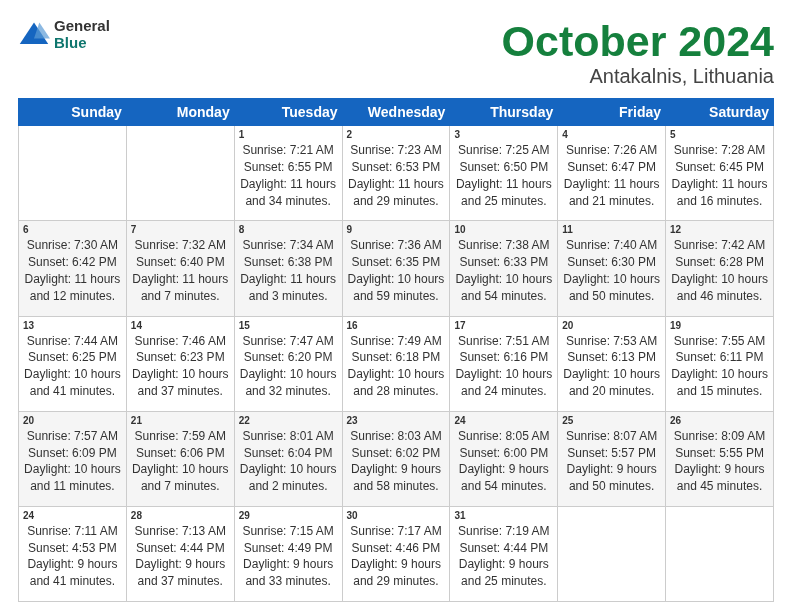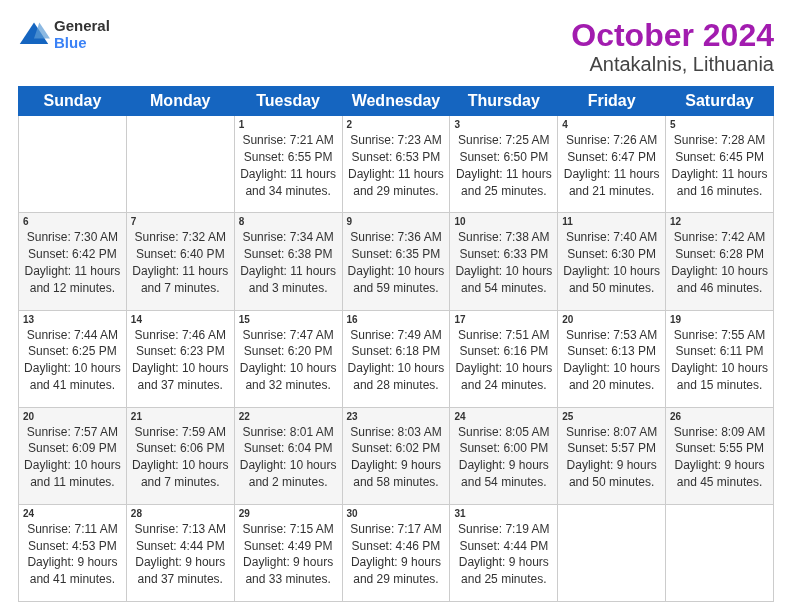--- a/index.html
+++ b/index.html
@@ -35,51 +35,51 @@
       line-height: 1.1;
     }
     .logo-general {
       font-size: 15px;
       font-weight: bold;
       color: #333;
     }
     .logo-blue {
       font-size: 15px;
       font-weight: bold;
-      color: #3b82f6;
+      color: #0f766e;
     }
     .logo-icon {
       width: 32px;
       height: 32px;
     }
     .title-block {
       text-align: right;
     }
     .month-title {
-      font-size: 32px;
-      font-weight: bold;
-      color: #a21caf;
+      font-size: 43px;
+      font-weight: bold;
+      color: #15803d;
       line-height: 1.1;
     }
     .subtitle {
       font-size: 20px;
       color: #444;
     }
     table {
       width: 100%;
       border-collapse: collapse;
       flex: 1;
     }
     thead tr th {
       background: #1565c0;
       color: #fff;
-      font-size: 16px;
+      font-size: 14px;
       font-weight: bold;
       padding: 5px 4px;
-      text-align: center;
+      text-align: right;
       border: 1px solid #1565c0;
     }
     tbody tr td {
       border: 1px solid #ccc;
       vertical-align: top;
       padding: 3px 4px;
       font-size: 9px;
       color: #333;
       width: calc(100% / 7);
       height: 80px;

